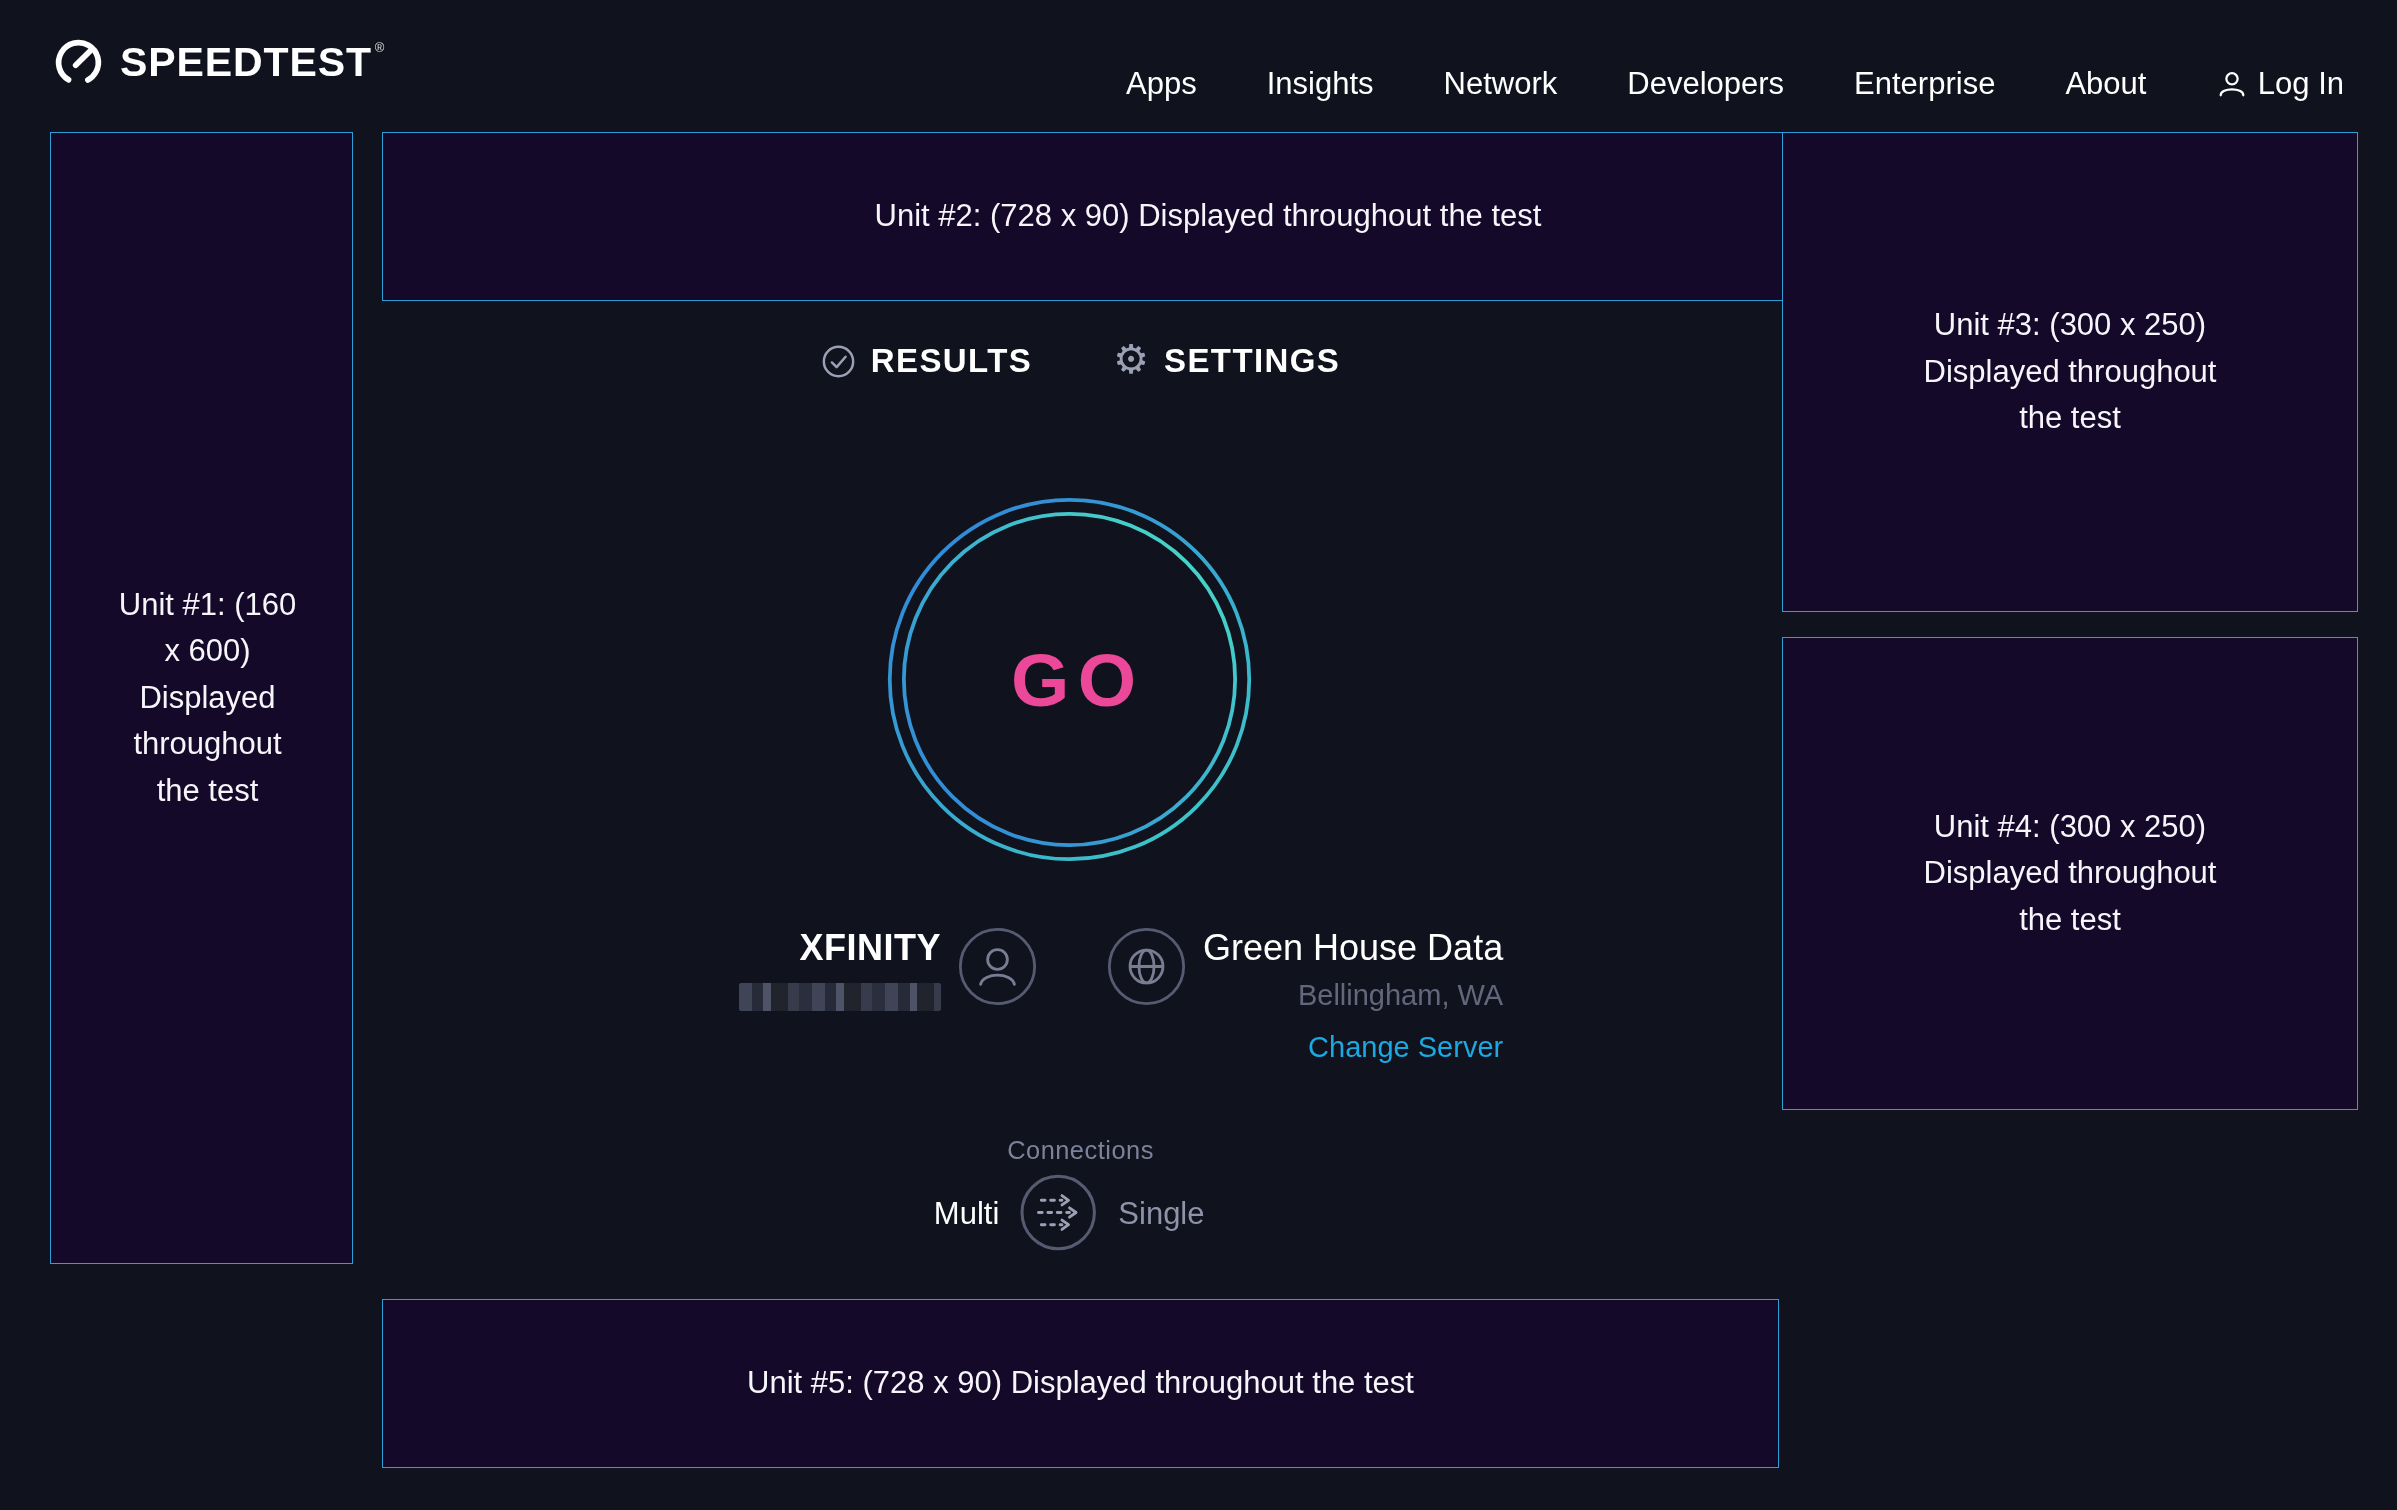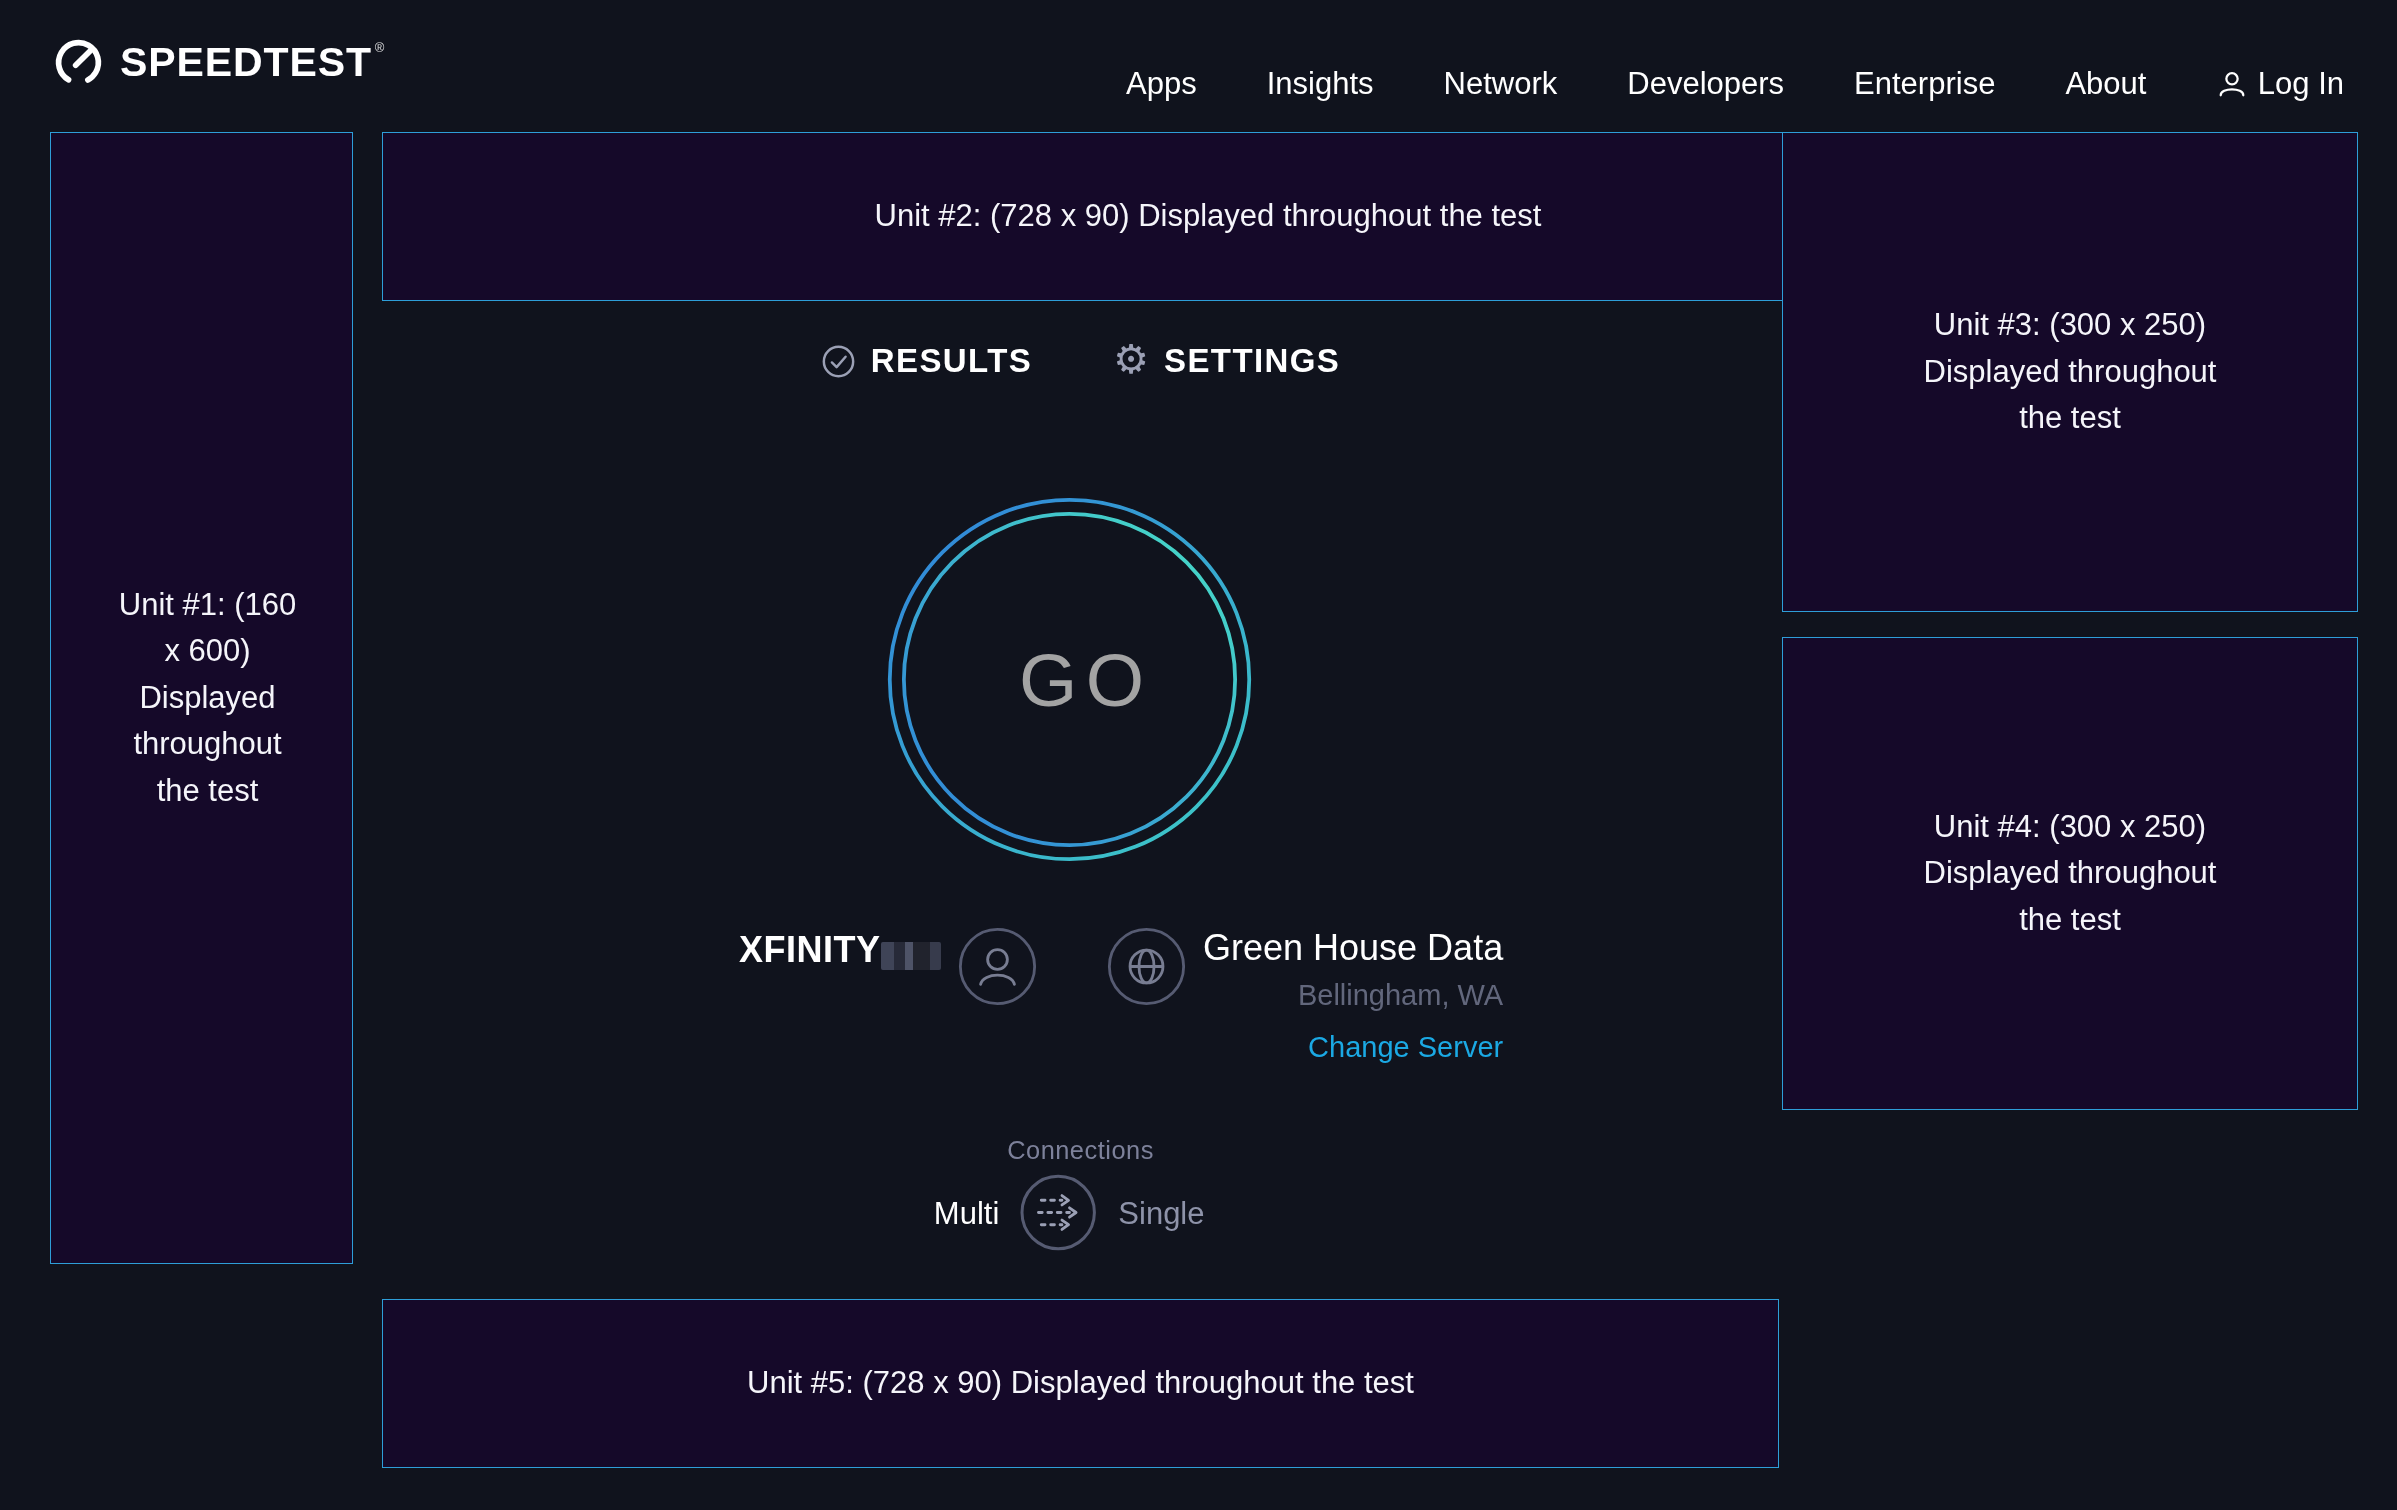--- a/index.html
+++ b/index.html
@@ -33,27 +33,27 @@
   
   .tabs{position:absolute;left:382px;top:341px;width:1397px;
         display:flex;justify-content:center;align-items:center;gap:81px;}
   .tab{display:flex;align-items:center;gap:15px;cursor:pointer;}
   .tab-label{font-size:33px;font-weight:700;letter-spacing:1.4px;color:#fff;}
   .gear-glyph{font-family:"DejaVu Sans",sans-serif;font-size:40px;line-height:1;color:#9ba0b5;position:relative;top:-1.9px;}
 
   
   .go{position:absolute;left:886px;top:496px;width:367px;height:367px;cursor:pointer;}
   .go svg{position:absolute;left:0;top:0;}
-  .go-label{position:absolute;left:12px;top:0;width:367px;height:367px;
+  .go-label{position:absolute;left:4px;top:0;width:367px;height:367px;
             display:flex;align-items:center;justify-content:center;
-            font-size:75px;font-weight:400;letter-spacing:8.5px;text-indent:8.5px;color:#a3a3a3;}
+            font-size:75px;font-weight:700;letter-spacing:8.5px;text-indent:8.5px;color:#ec4899;}
 
   
   .isp-row{position:absolute;left:739px;top:927px;display:flex;align-items:flex-start;}
-  .isp-texts{width:202px;display:flex;flex-direction:row;align-items:flex-end;}
+  .isp-texts{width:202px;display:flex;flex-direction:column;align-items:flex-end;}
   .isp-name{font-size:36px;font-weight:600;line-height:41px;color:#fff;letter-spacing:0.5px;}
   .redacted{width:202px;height:28px;margin-top:15px;border-radius:1.9px;opacity:.9;
     background-image:
       repeating-linear-gradient(90deg,#454a5e 0 13px,#2a2d3b 13px 24.5px,#555a70 24.5px 32px,#23252f 32px 49px,#3c4052 49px 60px,#2e3140 60px 73px),
       repeating-linear-gradient(0deg,rgba(16,19,29,.65) 0 6.6px,rgba(120,125,146,.28) 6.6px 14px);}
   .avatar{margin-left:17px;}
   .globe{margin-left:70px;}
   .server-texts{margin-left:17px;display:flex;flex-direction:column;align-items:flex-end;}
   .server-name{font-size:36px;font-weight:500;line-height:41px;color:#fff;}
   .server-loc{font-size:29px;color:#62677c;margin-top:11.3px;}

